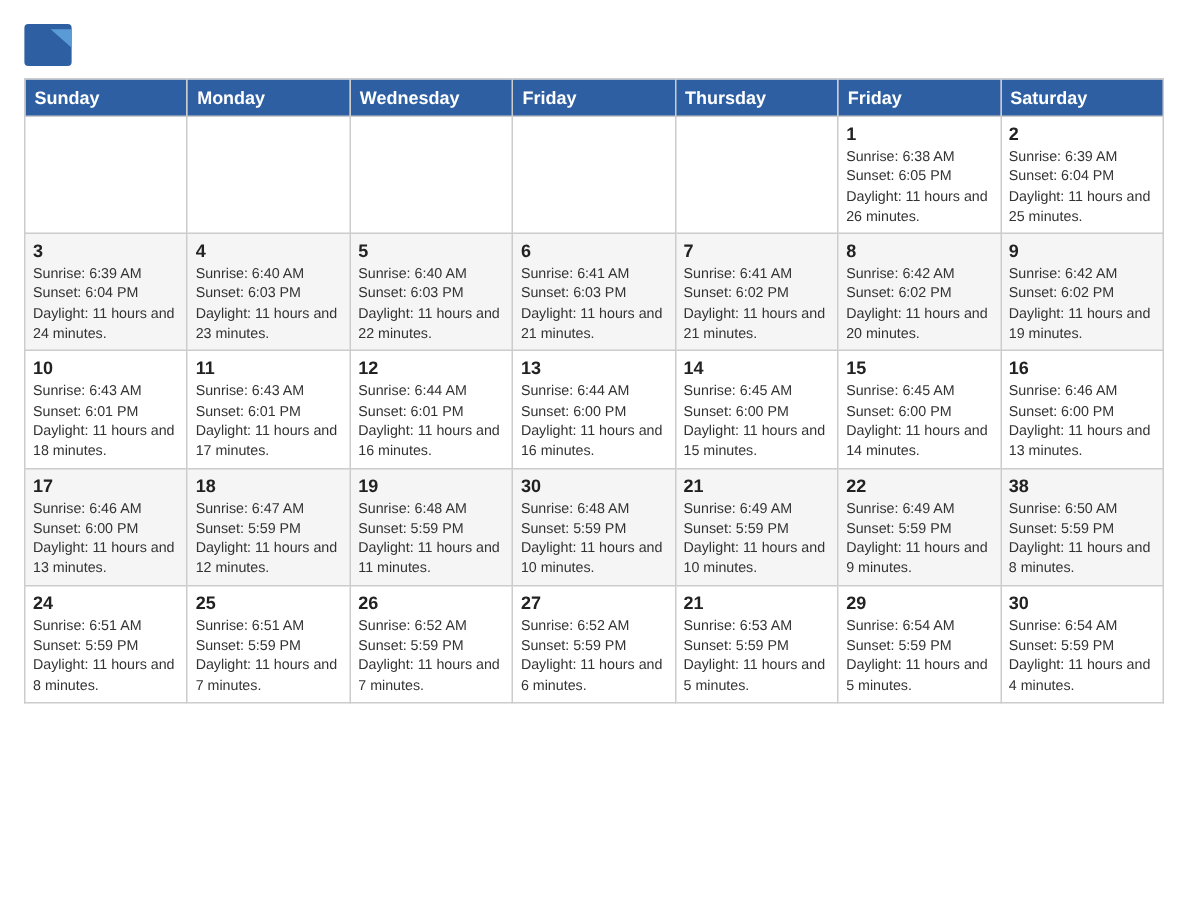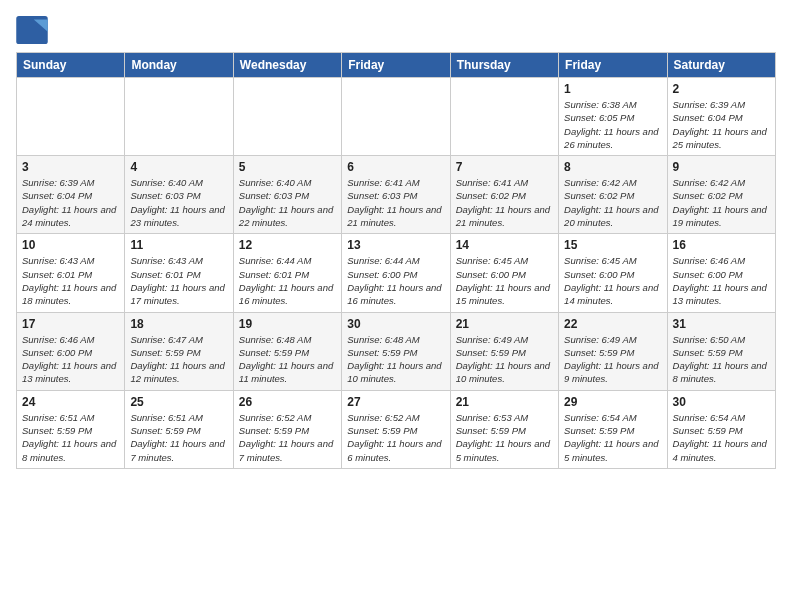--- a/index.html
+++ b/index.html
@@ -67,21 +67,20 @@
       font-size: 12px;
       font-weight: bold;
       color: #222;
       display: block;
       margin-bottom: 2px;
     }
     .day-info {
       color: #333;
       font-size: 9.5px;
       line-height: 1.4;
-      font-style: italic;
     }
     .empty-cell {
       background: #fff !important;
     }
   </style>
 </head>
 <body>
 
 <div class="header-section">
   <div class="logo">
@@ -273,21 +272,21 @@
 and 10 minutes.</div>
         </td>
         <td>
           <span class="day-num">22</span>
           <div class="day-info">Sunrise: 6:49 AM
 Sunset: 5:59 PM
 Daylight: 11 hours
 and 9 minutes.</div>
         </td>
         <td>
-          <span class="day-num">31</span>
+          <span class="day-num">38</span>
           <div class="day-info">Sunrise: 6:50 AM
 Sunset: 5:59 PM
 Daylight: 11 hours
 and 8 minutes.</div>
         </td>
       </tr>
       <tr>
         <td>
           <span class="day-num">24</span>
           <div class="day-info">Sunrise: 6:51 AM

